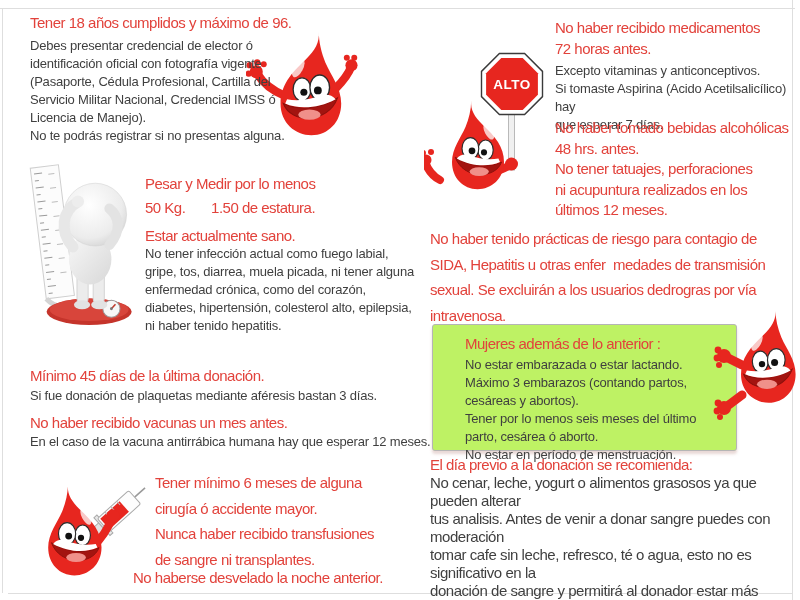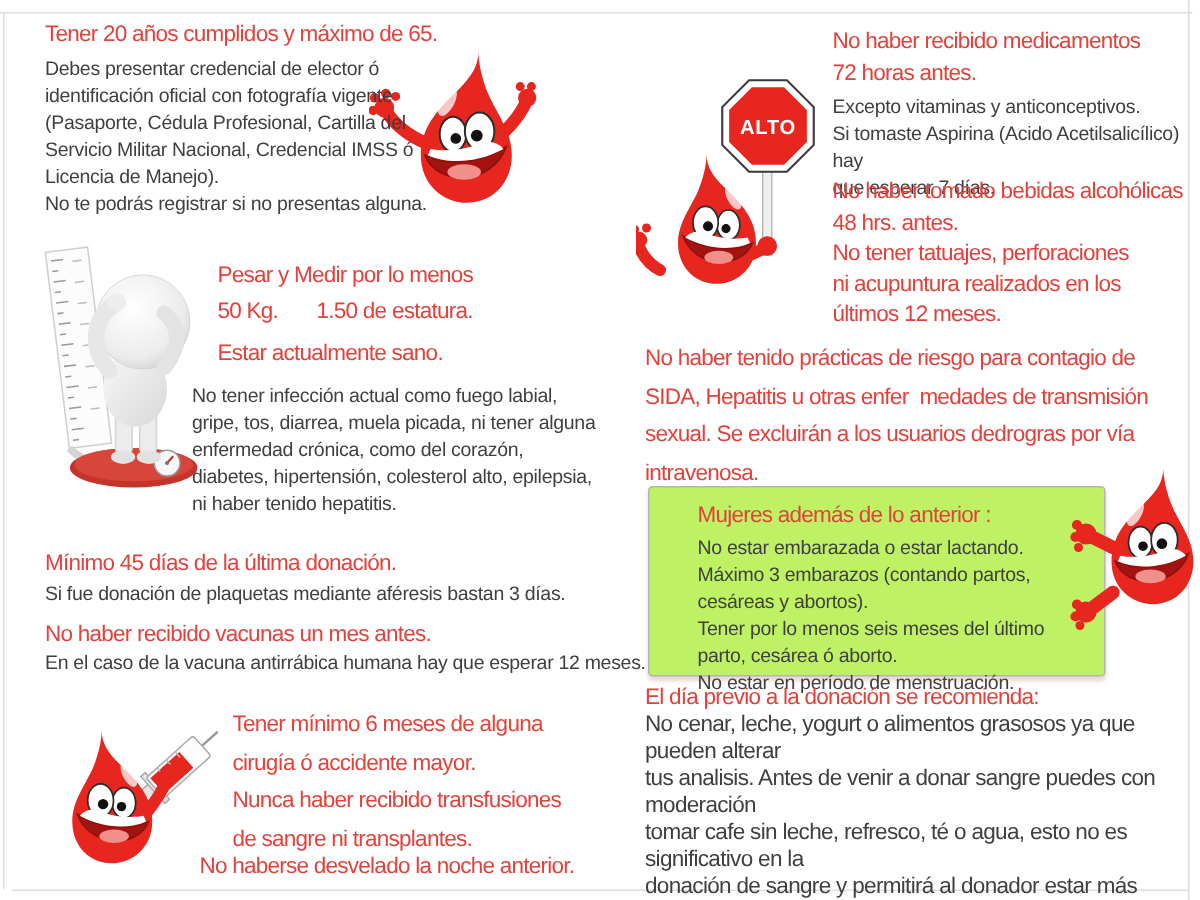--- a/index.html
+++ b/index.html
@@ -21,21 +21,21 @@
 </head>
 <body>
 
 <div class="page">
 
   <div class="edge" style="left:0;top:8px;width:795px;height:1px;"></div>
   <div class="edge" style="left:2px;top:8px;width:1px;height:585px;"></div>
   <div class="edge" style="left:792px;top:0;width:1px;height:600px;"></div>
   <div class="edge" style="left:8px;top:593px;width:784px;height:1px;"></div>
 
-  <div class="blk rh" style="left:30px;top:13px;">Tener 20 años cumplidos y máximo de 65.</div>
+  <div class="blk rh" style="left:30px;top:13px;">Tener 18 años cumplidos y máximo de 96.</div>
   <div class="blk bt" style="left:30px;top:37px;width:280px;">Debes presentar credencial de elector ó
 identificación oficial con fotografía vigente
 (Pasaporte, Cédula Profesional, Cartilla del
 Servicio Militar Nacional, Credencial IMSS ó
 Licencia de Manejo).
 No te podrás registrar si no presentas alguna.</div>
 
   <div class="mascot" style="left:246px;top:24px;width:112px;height:116px;">
     <svg width="112" height="116" viewBox="0 0 120 118">
       <g>
@@ -134,21 +134,21 @@
         <path d="M54,82 C40,66 44,46 58,38" stroke="#e7e7e7" stroke-width="11" fill="none" stroke-linecap="round"></path>
         <circle cx="59" cy="37" r="6" fill="#ededed"></circle>
         <path d="M90,80 C102,66 100,52 90,44" stroke="#e3e3e3" stroke-width="10" fill="none" stroke-linecap="round"></path>
       </g>
     </svg>
   </div>
 
   <div class="blk rh" style="left:145px;top:172px;line-height:24px;">Pesar y Medir por lo menos
 50 Kg.&nbsp;&nbsp;&nbsp;&nbsp;&nbsp;&nbsp;&nbsp;1.50 de estatura.</div>
   <div class="blk rh" style="left:145px;top:226px;">Estar actualmente sano.</div>
-  <div class="blk bt" style="left:128px;top:245px;width:300px;margin-top:10px;">No tener infección actual como fuego labial,
+  <div class="blk bt" style="left:145px;top:245px;width:300px;">No tener infección actual como fuego labial,
 gripe, tos, diarrea, muela picada, ni tener alguna
 enfermedad crónica, como del corazón,
 diabetes, hipertensión, colesterol alto, epilepsia,
 ni haber tenido hepatitis.</div>
 
   <div class="blk rh" style="left:30px;top:366px;">Mínimo 45 días de la última donación.</div>
   <div class="blk bt" style="left:30px;top:387px;width:400px;">Si fue donación de plaquetas mediante aféresis bastan 3 días.</div>
 
   <div class="blk rh" style="left:30px;top:413px;">No haber recibido vacunas un mes antes.</div>
   <div class="blk bt" style="left:30px;top:433px;width:410px;">En el caso de la vacuna antirrábica humana hay que esperar 12 meses.</div>

